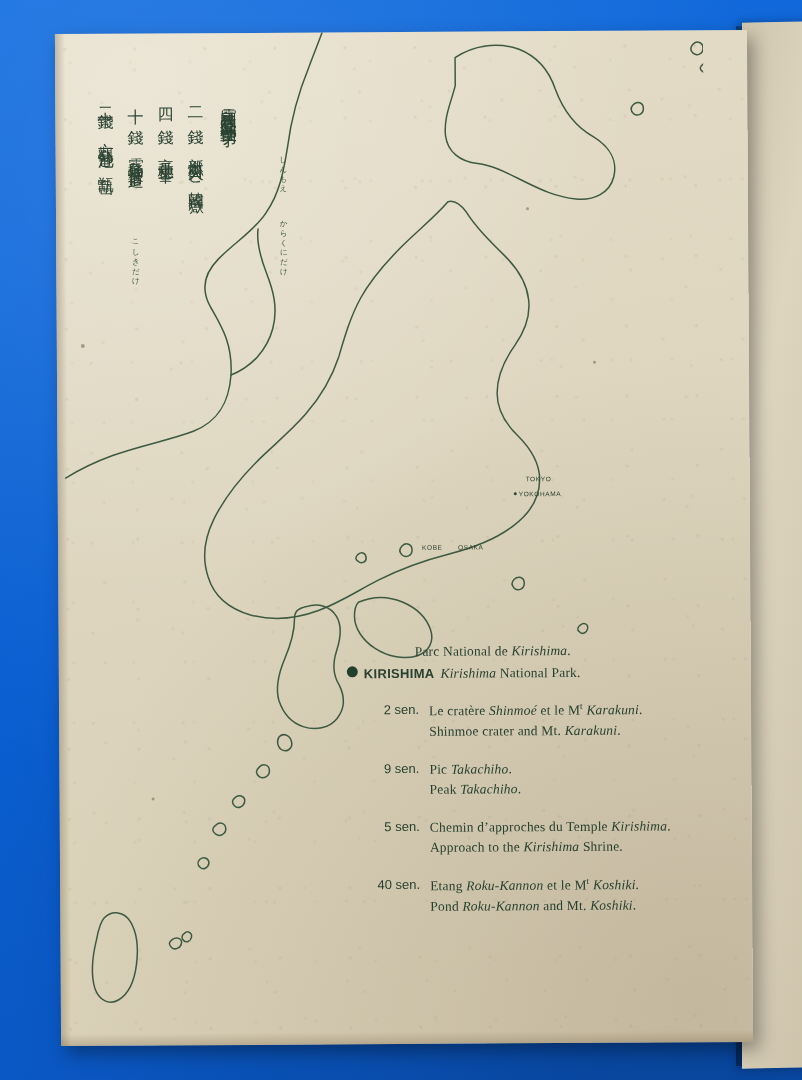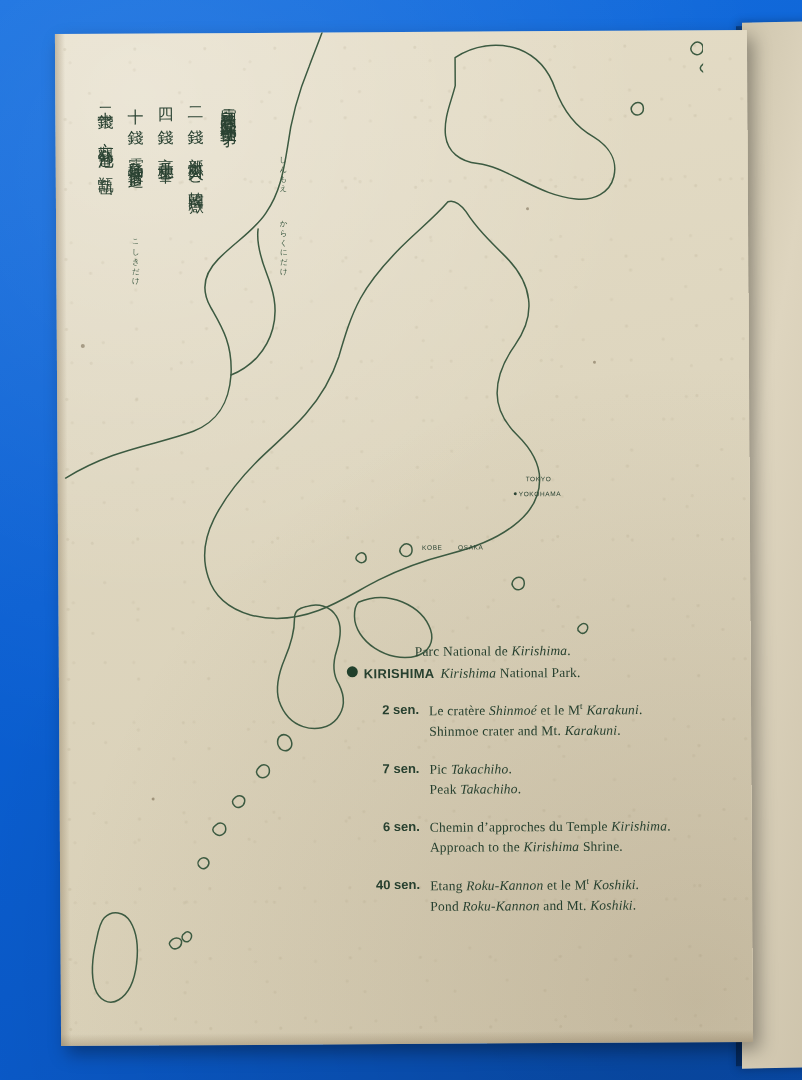--- a/index.html
+++ b/index.html
@@ -179,21 +179,21 @@
   }
   .legend .entry {
     display: flex;
     margin-top: 17px;
   }
   .legend .sen {
     width: 72px;
     text-align: right;
     padding-right: 10px;
     font-family: "Liberation Sans", sans-serif;
-    font-weight: bold;
+    font-weight: normal;
     font-size: 13px;
     padding-top: 1px;
     white-space: nowrap;
   }
   .legend .texts { flex: 1 1 auto; }
   .sup { font-size: 9px; vertical-align: super; }
 
   .city {
     position: absolute;
     font-family: "Liberation Sans", sans-serif;
@@ -342,29 +342,29 @@
 
       <div class="entry">
         <div class="sen">2 sen.</div>
         <div class="texts">
           <div class="fr">Le cratère <em>Shinmoé</em> et le M<span class="sup">t</span> <em>Karakuni</em>.</div>
           <div class="en">Shinmoe crater and Mt. <em>Karakuni</em>.</div>
         </div>
       </div>
 
       <div class="entry">
-        <div class="sen">7 sen.</div>
+        <div class="sen">9 sen.</div>
         <div class="texts">
           <div class="fr">Pic <em>Takachiho</em>.</div>
           <div class="en">Peak <em>Takachiho</em>.</div>
         </div>
       </div>
 
       <div class="entry">
-        <div class="sen">6 sen.</div>
+        <div class="sen">5 sen.</div>
         <div class="texts">
           <div class="fr">Chemin d’approches du Temple <em>Kirishima</em>.</div>
           <div class="en">Approach to the <em>Kirishima</em> Shrine.</div>
         </div>
       </div>
 
       <div class="entry">
         <div class="sen">40 sen.</div>
         <div class="texts">
           <div class="fr">Etang <em>Roku-Kannon</em> et le M<span class="sup">t</span> <em>Koshiki</em>.</div>

